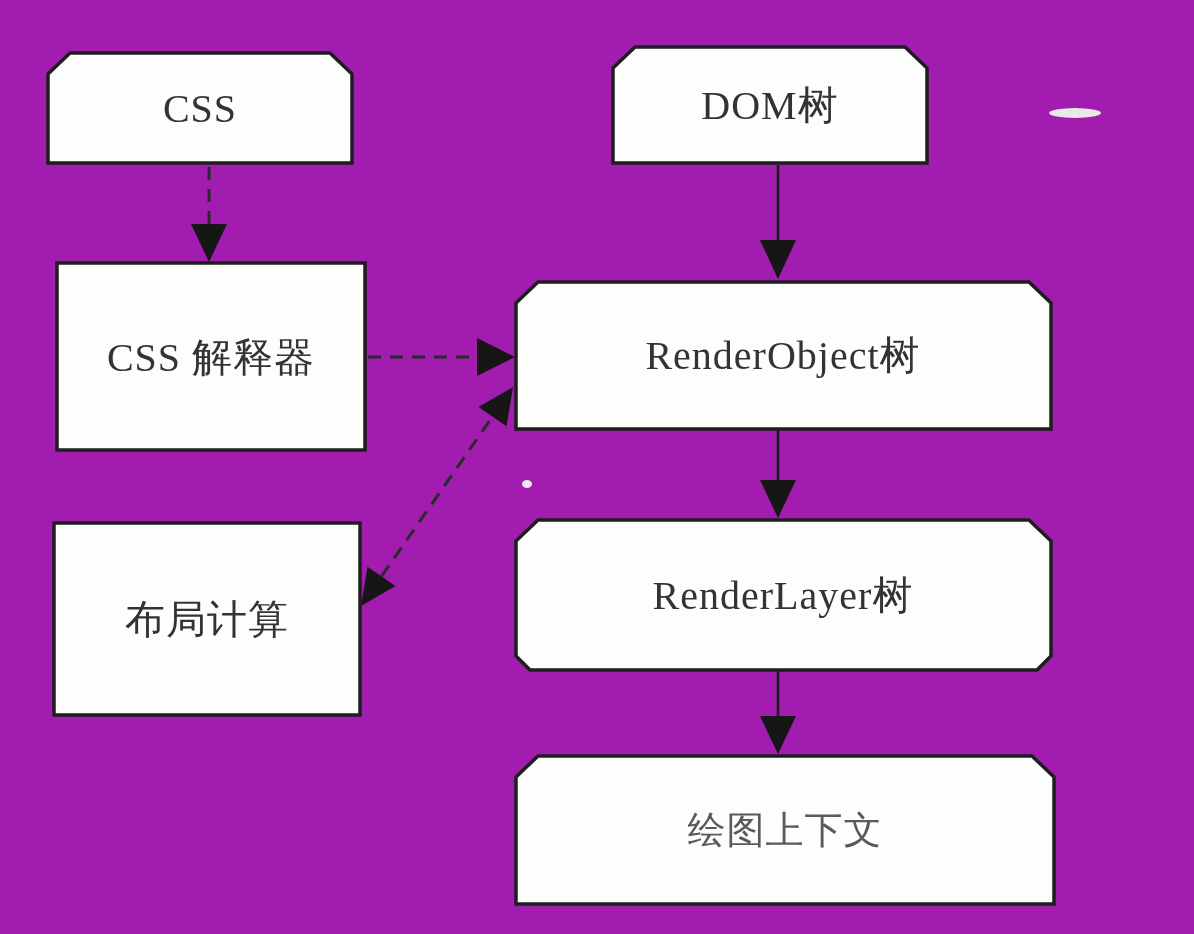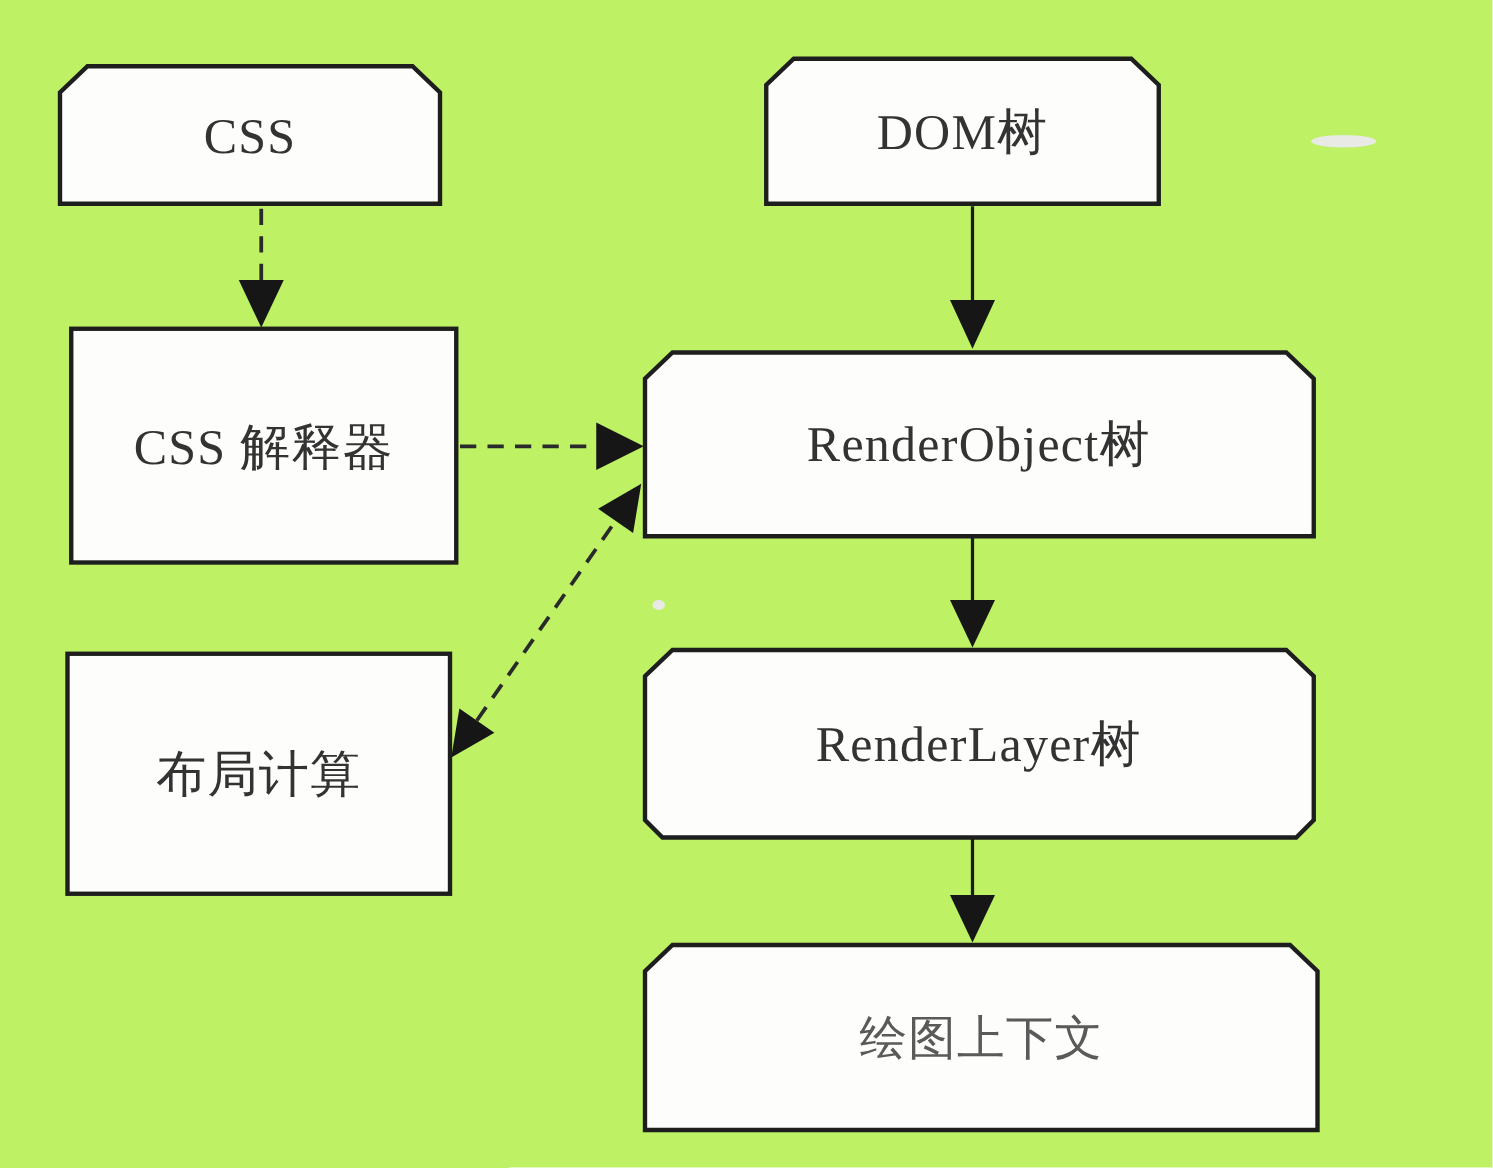--- a/index.html
+++ b/index.html
@@ -4,21 +4,21 @@
 <style>
   html, body {
     margin: 0;
     padding: 0;
     background: #ffffff;
   }
   .page {
     position: relative;
     width: 1194px;
     height: 934px;
-    background: #bef264;
+    background: #a21caf;
     overflow: hidden;
     font-family: "Liberation Serif", "DejaVu Serif", serif;
   }
   svg.diagram {
     position: absolute;
     left: 0;
     top: 0;
     width: 1194px;
     height: 934px;
   }

